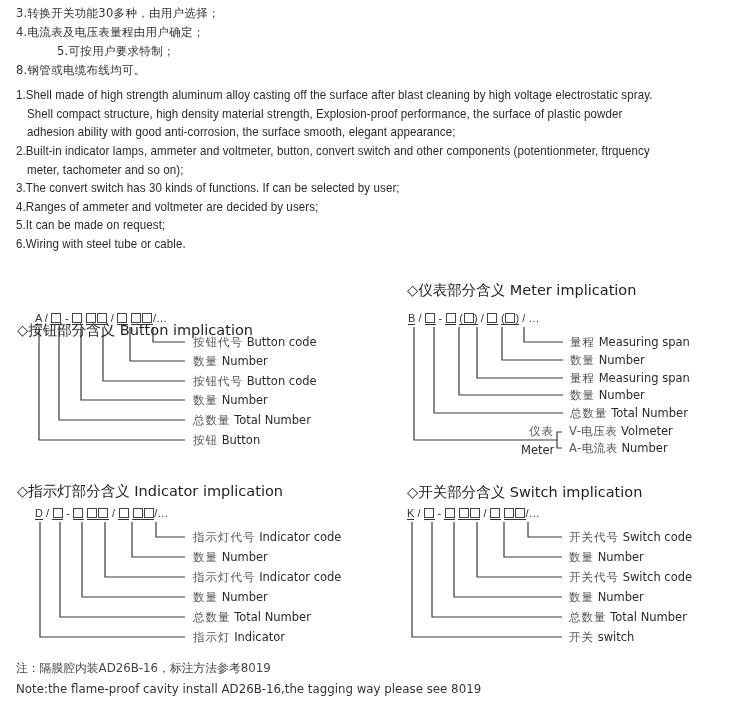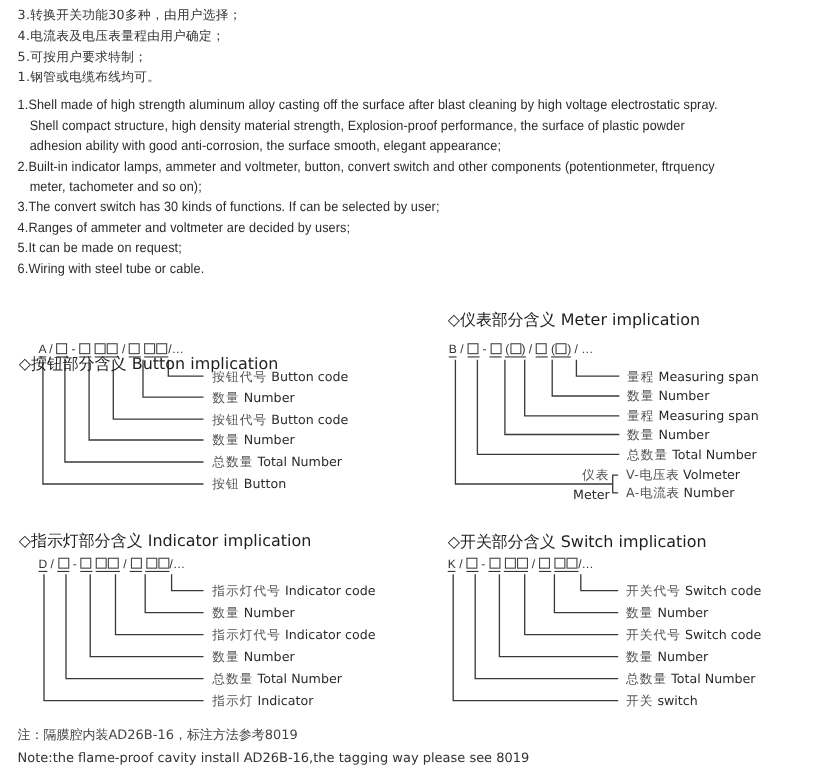--- a/index.html
+++ b/index.html
@@ -17,22 +17,22 @@
   svg.diagram { position: absolute; left: 0; top: 0; overflow: visible; }
   svg.diagram line, svg.diagram polyline { stroke: #3a3a3a; stroke-width: 1.2; fill: none; }
   .box { display: inline-block; width: 8px; height: 8px; border: 1px solid #444; vertical-align: -1px; margin: 0 0.5px; }
   .uline { border-bottom: 1px solid #333; padding-bottom: 0; }
 </style>
 </head>
 <body>
 
 <div class="abs cn-line" style="top:6px;">3.转换开关功能30多种，由用户选择；</div>
 <div class="abs cn-line" style="top:25px;">4.电流表及电压表量程由用户确定；</div>
-<div class="abs cn-line" style="top:44px;">5.可按用户要求特制；</div>
-<div class="abs cn-line" style="top:63px;">1.钢管或电缆布线均可。</div>
+<div class="abs cn-line" style="top:44px;margin-left:41px;">5.可按用户要求特制；</div>
+<div class="abs cn-line" style="top:63px;">8.钢管或电缆布线均可。</div>
 
 <div class="abs en-line" style="left:16px; top:88px;">1.Shell made of high strength aluminum alloy casting off the surface after blast cleaning by high voltage electrostatic spray.</div>
 <div class="abs en-line" style="left:27px; top:107px;">Shell compact structure, high density material strength, Explosion-proof performance, the surface of plastic powder</div>
 <div class="abs en-line" style="left:27px; top:125px;">adhesion ability with good anti-corrosion, the surface smooth, elegant appearance;</div>
 <div class="abs en-line" style="left:16px; top:144px;">2.Built-in indicator lamps, ammeter and voltmeter, button, convert switch and other components (potentionmeter, ftrquency</div>
 <div class="abs en-line" style="left:27px; top:163px;">meter, tachometer and so on);</div>
 <div class="abs en-line" style="left:16px; top:181px;">3.The convert switch has 30 kinds of functions. If can be selected by user;</div>
 <div class="abs en-line" style="left:16px; top:200px;">4.Ranges of ammeter and voltmeter are decided by users;</div>
 <div class="abs en-line" style="left:16px; top:218px;">5.It can be made on request;</div>
 <div class="abs en-line" style="left:16px; top:237px;">6.Wiring with steel tube or cable.</div>

